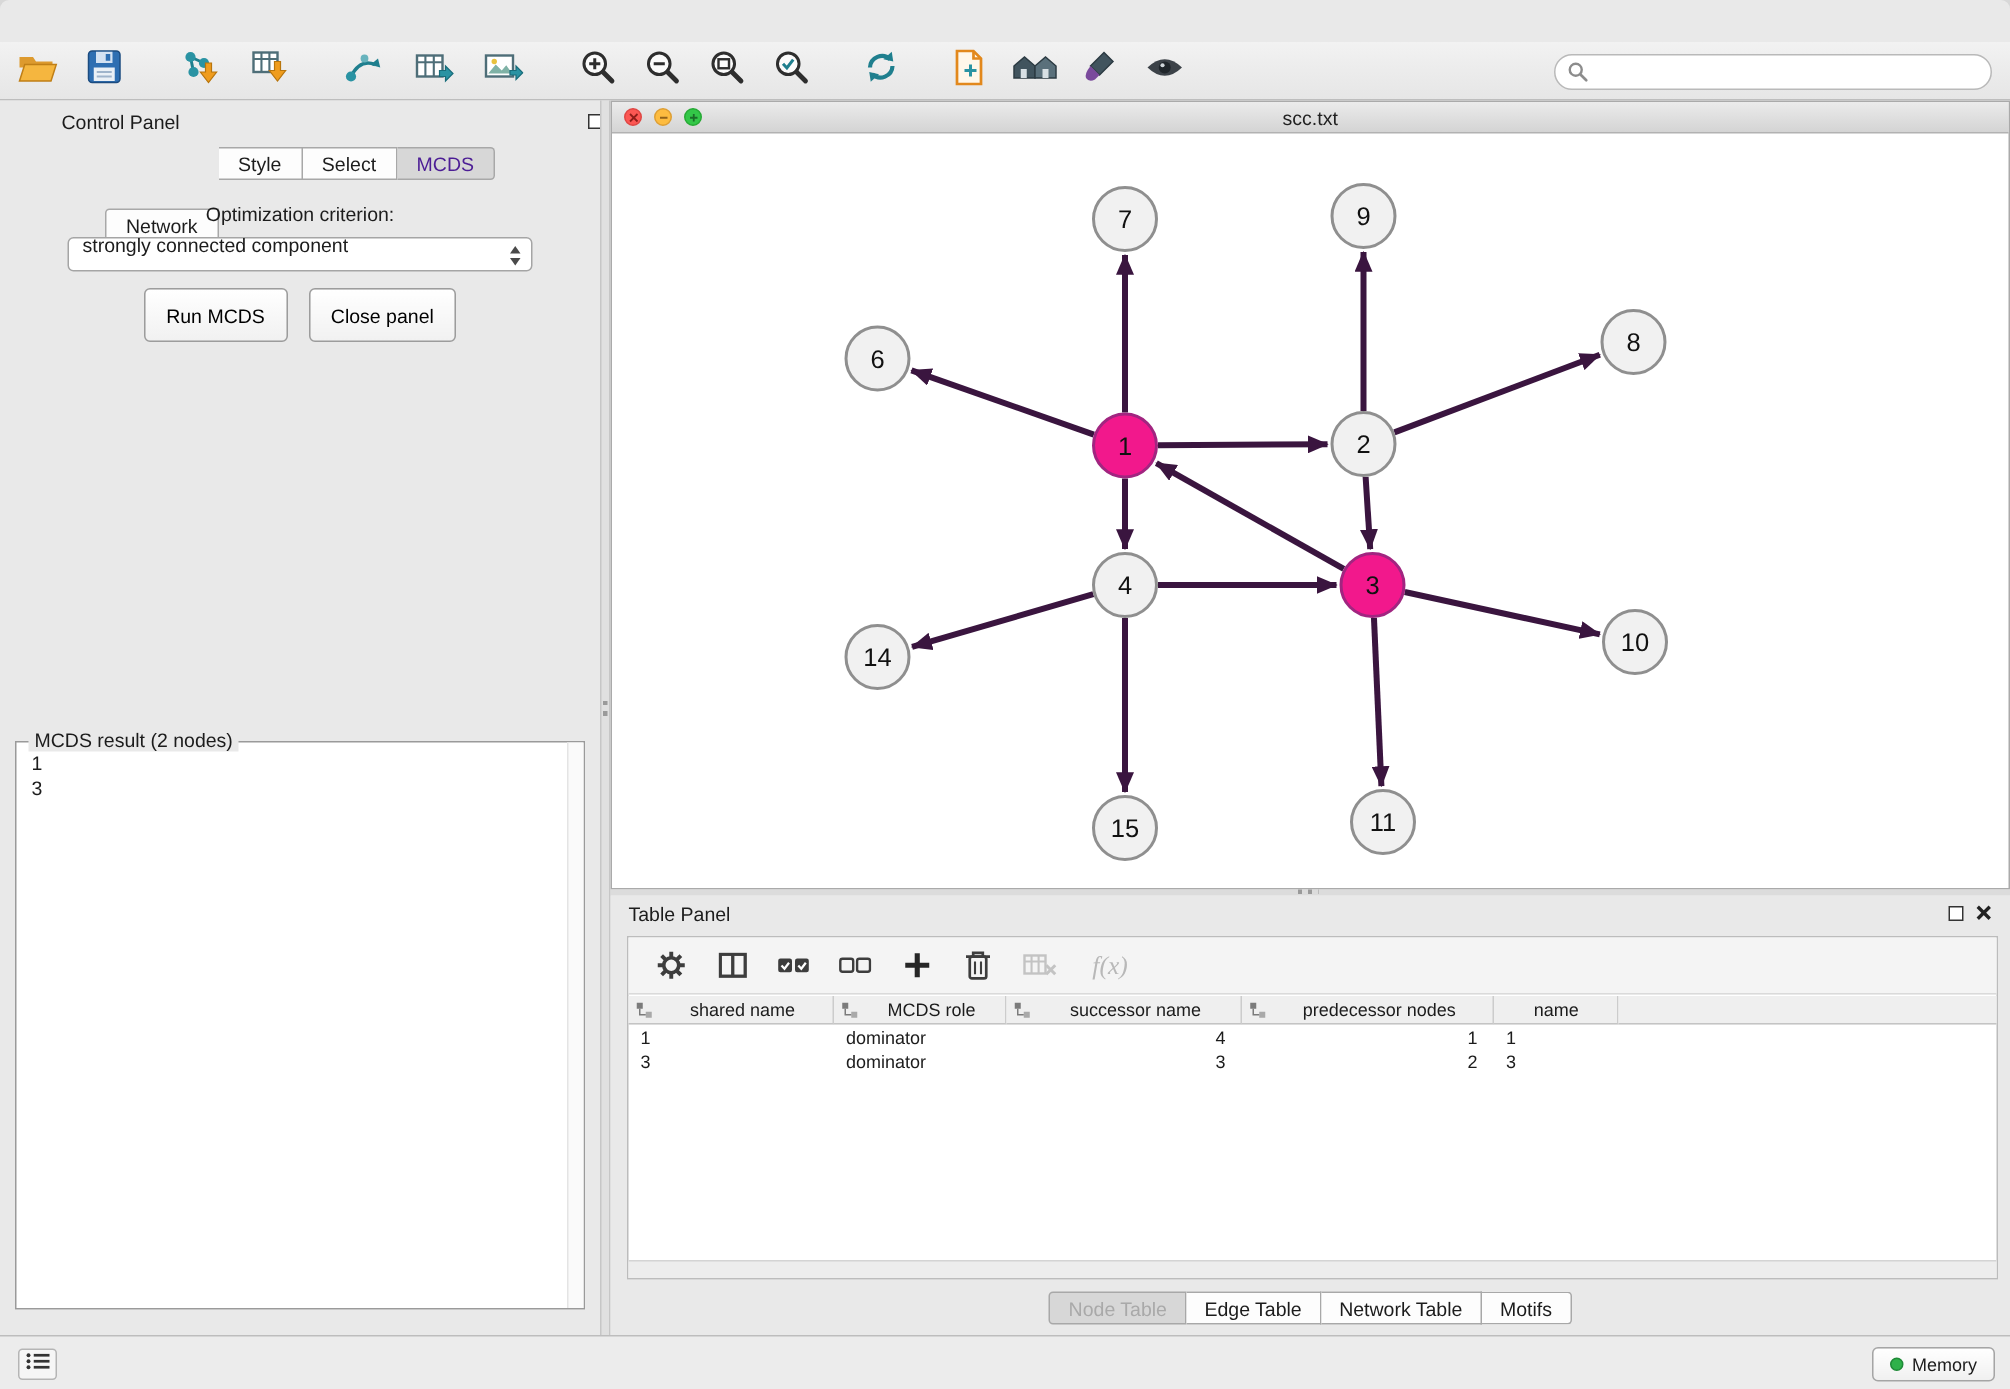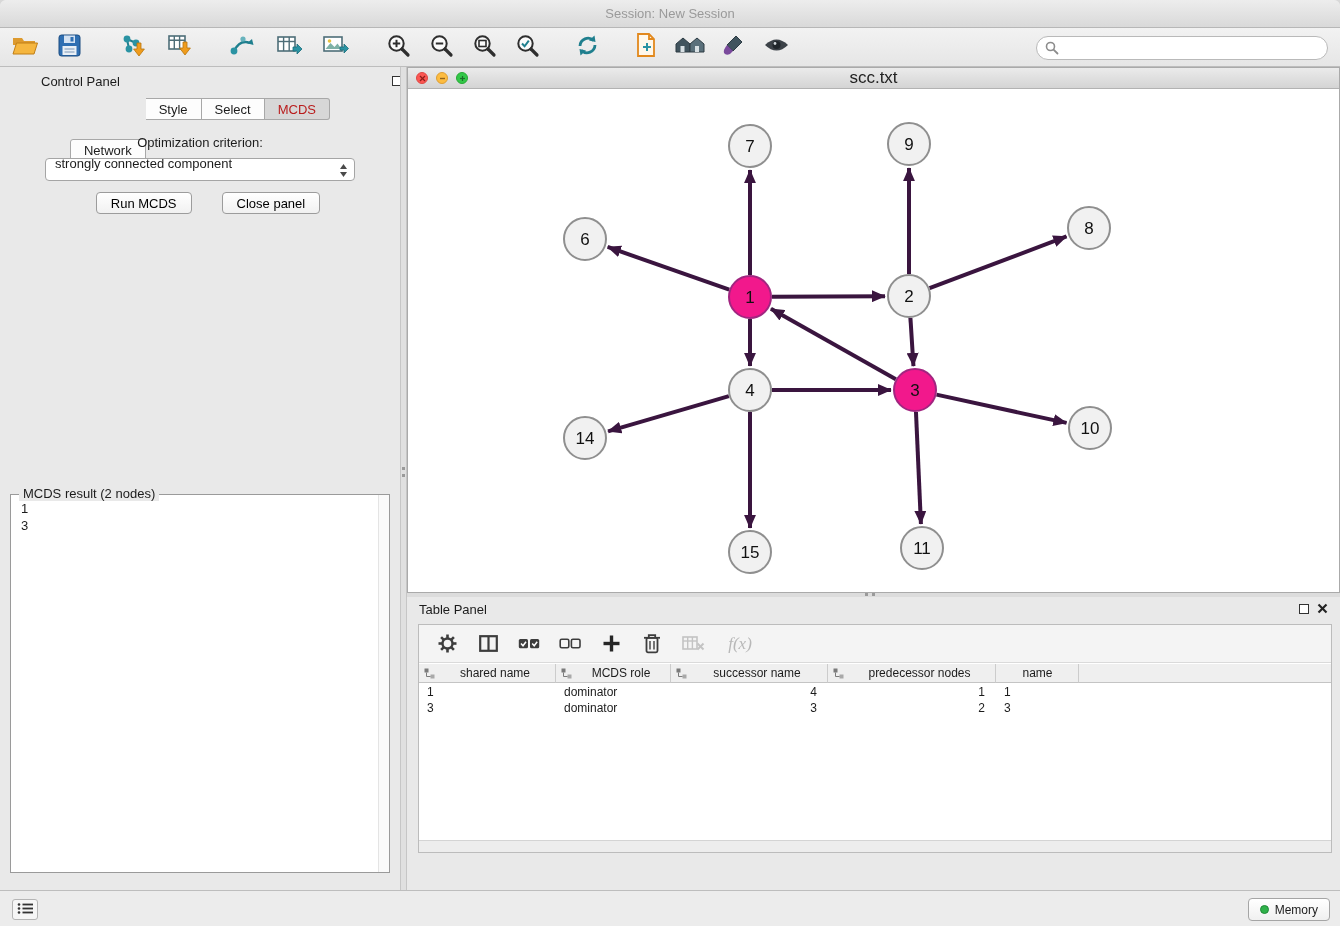--- a/index.html
+++ b/index.html
@@ -28,47 +28,47 @@
   .control-panel { position:absolute; left:0; top:67px; width:400px; height:823px; background:#e9e9e9; }
   .cp-header { position:absolute; left:0; top:0; width:100%; height:28px; display:flex; align-items:center;
     padding:0 10px; font-size:13px;margin-left:31px; }
   .panel-winbtns { margin-left:auto; display:flex; align-items:center; gap:8px; }
   .float-btn { width:10px; height:10px; border:1.5px solid #333; background:#fff; display:inline-block; }
   .cp-tabs { position:absolute; left:0; top:31px; width:100%; display:flex; justify-content:center; }
   .cp-tab { height:22px; padding:0 13px; display:flex; align-items:center; font-size:13px;
     background:#fdfdfd; border:1px solid #a8a8a8; border-left:none; cursor:default; }
   .cp-tab:first-child { border-left:1px solid #a8a8a8; border-radius:3px 0 0 3px;margin-top:41px; }
   .cp-tab:last-child { border-radius:0 3px 3px 0; }
-  .cp-tab.active { background:#d7d7d7; color:#b91c1c; }
+  .cp-tab.active { background:#d7d7d7; color:#4c1d95; }
   .cp-opt-label { position:absolute; left:0; top:68px; width:100%; text-align:center; font-size:13px; }
   .cp-dropdown { position:absolute; left:45px; top:91px; width:310px; height:23px; background:#fff;
     border:1px solid #a5a5a5; border-radius:4px; display:flex; align-items:center;
     padding:0 22px 12px 9px; font-size:13px; cursor:default; }
   .cp-dropdown svg { position:absolute; right:6px; top:4px; }
   .cp-buttons { position:absolute; left:0; top:125px; width:100%; display:flex; justify-content:center; gap:14px; }
-  .cp-btn { height:22px; padding:0 14px; font-size:13px; font-family:"Liberation Sans",sans-serif;
-    background:linear-gradient(#ffffff,#f1f1f1); border:1px solid #9c9c9c; border-radius:4px; cursor:default;margin-left:16px; }
+  .cp-btn { height:36px; padding:0 14px; font-size:13px; font-family:"Liberation Sans",sans-serif;
+    background:linear-gradient(#ffffff,#f1f1f1); border:1px solid #9c9c9c; border-radius:4px; cursor:default; }
   .result-box { position:absolute; left:10px; right:10px; top:427px; bottom:17px;
     background:#fff; border:1px solid #9a9a9a; }
   .result-legend { position:absolute; top:-9px; left:8px; background:#e9e9e9; padding:0 4px; font-size:13px; }
   .result-list { position:absolute; left:0; top:0; right:12px; bottom:0; padding:5px 10px; font-size:13px; line-height:17px; overflow:hidden; }
   .result-scroll { position:absolute; right:0; top:0; bottom:0; width:11px; background:#fafafa; border-left:1px solid #e4e4e4; }
 
   
   .v-splitter { position:absolute; left:400px; top:67px; width:7px; height:823px; background:#e0e0e0;
     border-left:1px solid #c6c6c6; border-right:1px solid #c6c6c6; }
   .v-splitter .dots { position:absolute; left:1px; top:400px; width:3px; height:14px;
     background:repeating-linear-gradient(#9a9a9a 0 3px, transparent 3px 7px); }
 
   
   .network-window { position:absolute; left:407px; top:67px; width:933px; height:526px;
     border:1px solid #aaaaaa; background:#fff; }
   .nw-titlebar { position:absolute; left:0; top:0; width:100%; height:21px;
     background:linear-gradient(#ebebeb,#d4d4d4); border-bottom:1px solid #b2b2b2;
-    display:flex; align-items:center; justify-content:center; font-size:17px; color:#222; }
+    display:flex; align-items:center; justify-content:center; font-size:13px; color:#222; }
   .traffic { position:absolute; left:8px; top:4px; display:flex; gap:8px; }
   .light { width:12px; height:12px; border-radius:50%; display:flex; align-items:center; justify-content:center; }
   .light.red { background:#fc5753; border:1px solid #df4744; }
   .light.yellow { background:#fdbc40; border:1px solid #de9f34; }
   .light.green { background:#33c748; border:1px solid #27aa35; }
   #graph-svg { position:absolute; left:0; top:21px; font-family:"Liberation Sans",sans-serif; }
 
   .h-splitter { position:absolute; left:407px; top:593px; width:933px; height:4px; background:#dcdcdc; }
   .h-splitter .grip { position:absolute; left:458px; top:0px; width:14px; height:3px;
     background:repeating-linear-gradient(90deg,#9a9a9a 0 3px, transparent 3px 7px); }
@@ -108,23 +108,20 @@
   .memory-btn { position:absolute; right:10px; top:7px; height:23px; background:linear-gradient(#ffffff,#f0f0f0);
     border:1px solid #a5a5a5; border-radius:4px; display:flex; align-items:center; gap:6px;
     padding:0 11px; font-size:12px; }
   .mem-dot { width:9px; height:9px; border-radius:50%; background:#2fb14a; border:1px solid #1f8a37; }
 </style>
 </head>
 <body>
 
 <div class="app">
 
-  <div class="titlebar">
-    <span>Session: New Session</span>
-  </div>
 
   <div class="toolbar">
     <div class="tbtn" style="margin-left:8px">
       <span>
         <svg width="28" height="24" viewBox="0 0 28 24">
           <path d="M2 5 h9 l2 3 h11 v4 H2 z" fill="#dd9a2e"></path>
           <path d="M2 21 L5.5 10 h21 L23 21 z" fill="#f5b63f" stroke="#c07f17" stroke-width="1"></path>
         </svg></span>
     </div>
     <div class="tbtn" style="margin-left:10px">
@@ -548,20 +545,34 @@
       </div>
       <div class="trow" style="top:75px">
         <div class="td al" style="width:137px">3</div>
         <div class="td al" style="width:115px">dominator</div>
         <div class="td ar" style="width:157px">3</div>
         <div class="td ar" style="width:168px">2</div>
         <div class="td al" style="width:83px">3</div>
       </div>
       <div class="hscroll"></div>
     </div>
+    <div class="tp-tabs">
+      <div class="tp-tab active">
+          <span>Node Table</span>
+        </div>
+      <div class="tp-tab">
+          <span>Edge Table</span>
+        </div>
+      <div class="tp-tab">
+          <span>Network Table</span>
+        </div>
+      <div class="tp-tab">
+          <span>Motifs</span>
+        </div>
+    </div>
   </div>
 
   <div class="statusbar">
     <div class="list-btn">
       <span>
         <svg width="17" height="13" viewBox="0 0 17 13">
           <circle cx="2" cy="2.5" r="1.3" fill="#333"></circle>
             <rect x="5.5" y="1.6" width="10.5" height="1.8" fill="#333"></rect>
           <circle cx="2" cy="6.5" r="1.3" fill="#333"></circle>
             <rect x="5.5" y="5.6" width="10.5" height="1.8" fill="#333"></rect>

